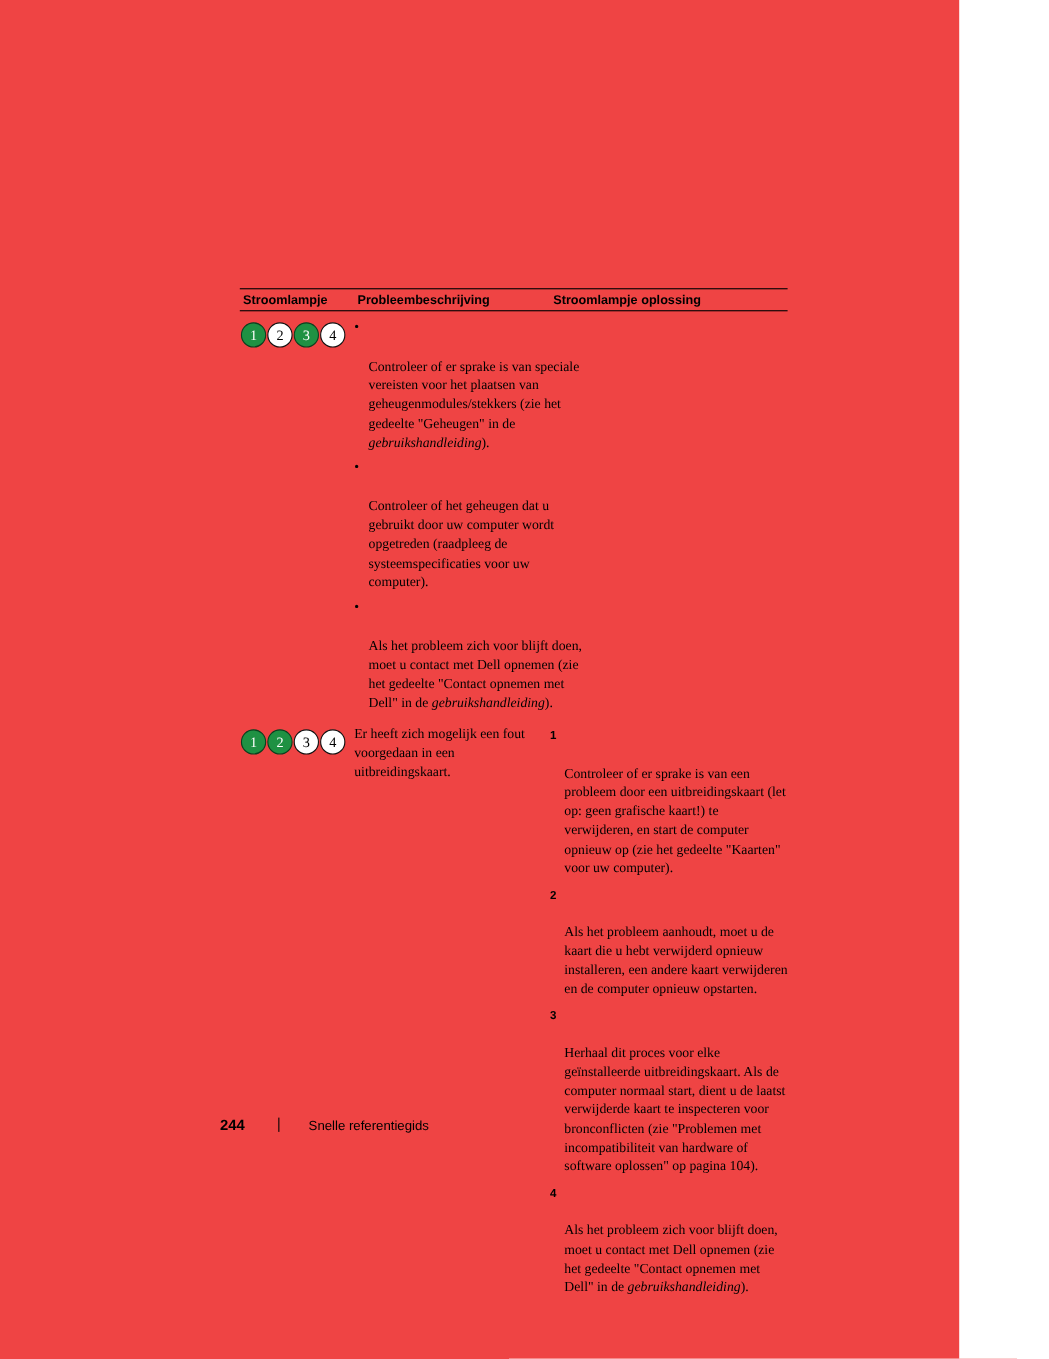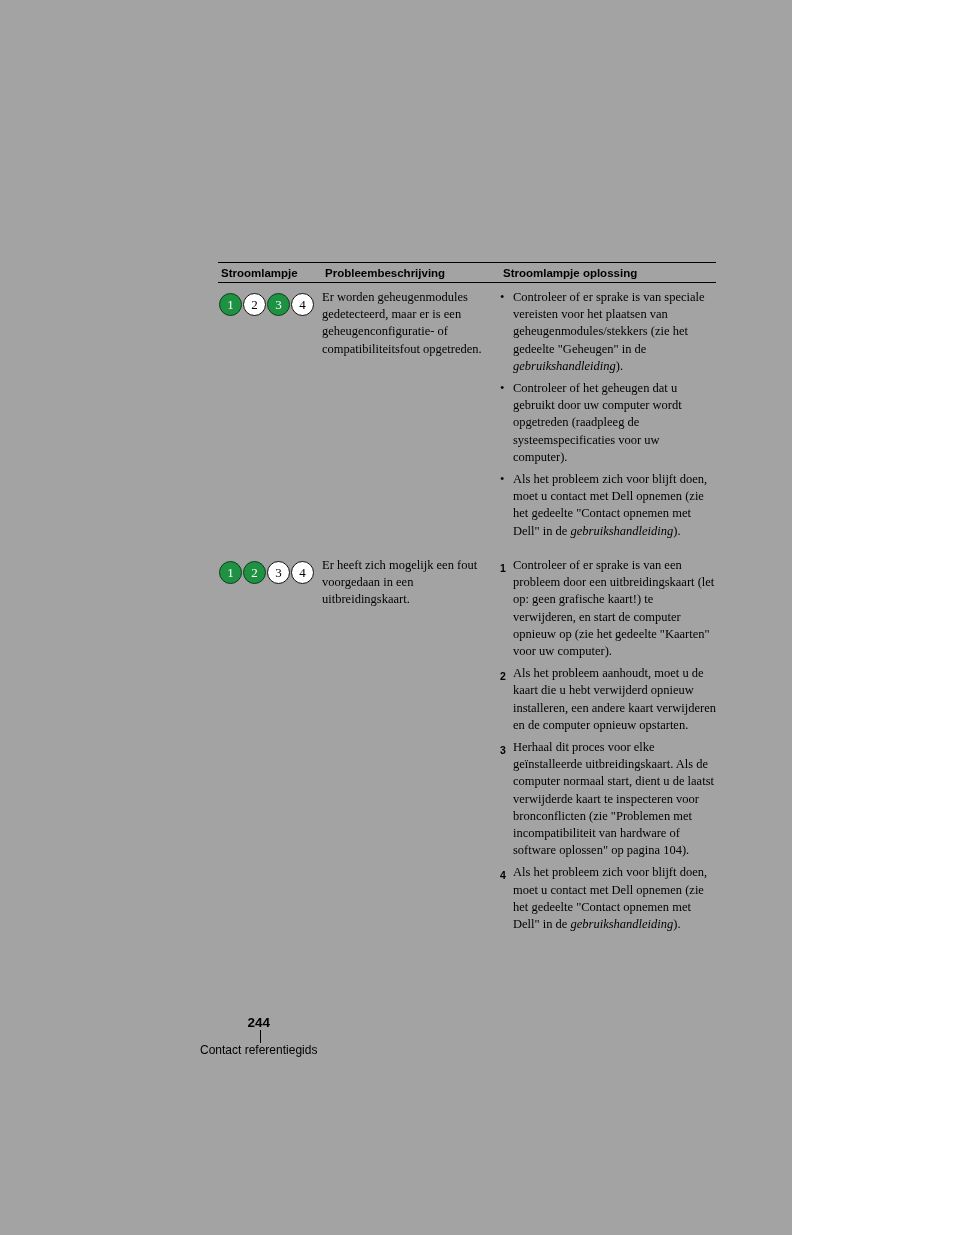--- a/index.html
+++ b/index.html
@@ -4,21 +4,21 @@
 <style>
   * { margin: 0; padding: 0; box-sizing: border-box; }
   html, body { background: #ffffff; }
   body {
     width: 954px; height: 1235px;
     font-family: "Liberation Serif", serif;
     color: var(--text, #000);
     position: relative;
     overflow: hidden;
   }
-  .page { position: relative; width: 792px; height: 1235px; background: #a3a3a3; }
+  .page { position: relative; width: 872px; height: 1235px; background: #ef4444; }
 
   
   .diag-table { position: absolute; left: 218px; top: 262px; width: 498px; }
   .thead {
     display: flex; align-items: center;
     height: 21px;
     border-top: 1px solid var(--rule, #000);
     border-bottom: 1px solid var(--rule, #000);
     font-family: "Liberation Sans", sans-serif;
     font-weight: bold; font-size: 11.5px;
@@ -62,29 +62,28 @@
 
   
   .sol-item { display: flex; margin-bottom: 5px; }
   .sol-item .marker { width: 13px; flex: 0 0 13px; }
   .sol-item.bullet .marker { font-size: 12.5px; }
   .sol-item.number .marker {
     font-family: "Liberation Sans", sans-serif;
     font-weight: bold; font-size: 10.5px;
     padding-top: 2.5px;
   }
-  .sol-text { flex: 1; }
+  .sol-text { flex: 1; margin-top: 36px; }
   .sol-text em { font-style: italic; }
 
   
   .footer {
     position: absolute; left: 200px; top: 1015px;
     display: flex; align-items: center;
     font-family: "Liberation Sans", sans-serif;
-    flex-direction: column;
   }
   .footer .pagenum { font-weight: bold; font-size: 13.5px; }
   .footer .vbar { width: 1px; height: 13px; background: #000; margin-left: 30px; margin-right: 27px; }
   .footer .title { font-size: 12px; }
 </style>
 </head>
 <body>
 
 <div class="page">
 
@@ -99,21 +98,20 @@
 
       <div class="row row1">
         <div class="cell cell-lights">
           <div class="lights">
               <span class="light on">1</span>
               <span class="light">2</span>
               <span class="light on">3</span>
               <span class="light">4</span>
             </div>
         </div>
-        <div class="cell cell-problem">Er worden geheugenmodules gedetecteerd, maar er is een geheugenconfiguratie- of compatibiliteitsfout opgetreden.</div>
         <div class="cell cell-solution">
             <div class="sol-item bullet">
               <span class="marker">•</span>
               <span class="sol-text"><span>Controleer of er sprake is van speciale vereisten voor het plaatsen van geheugenmodules/stekkers (zie het gedeelte "Geheugen" in de </span><em>gebruikshandleiding</em><span>).</span></span>
             </div>
             <div class="sol-item bullet">
               <span class="marker">•</span>
               <span class="sol-text"><span>Controleer of het geheugen dat u gebruikt door uw computer wordt opgetreden (raadpleeg de systeemspecificaties voor uw computer).</span></span>
             </div>
             <div class="sol-item bullet">
@@ -152,16 +150,16 @@
             </div>
           </div>
       </div>
 
     </div>
   </div>
 
   <div class="footer">
     <span class="pagenum">244</span>
     <span class="vbar"></span>
-    <span class="title">Contact referentiegids</span>
+    <span class="title">Snelle referentiegids</span>
   </div>
 
 </div>
 
 </body></html>

